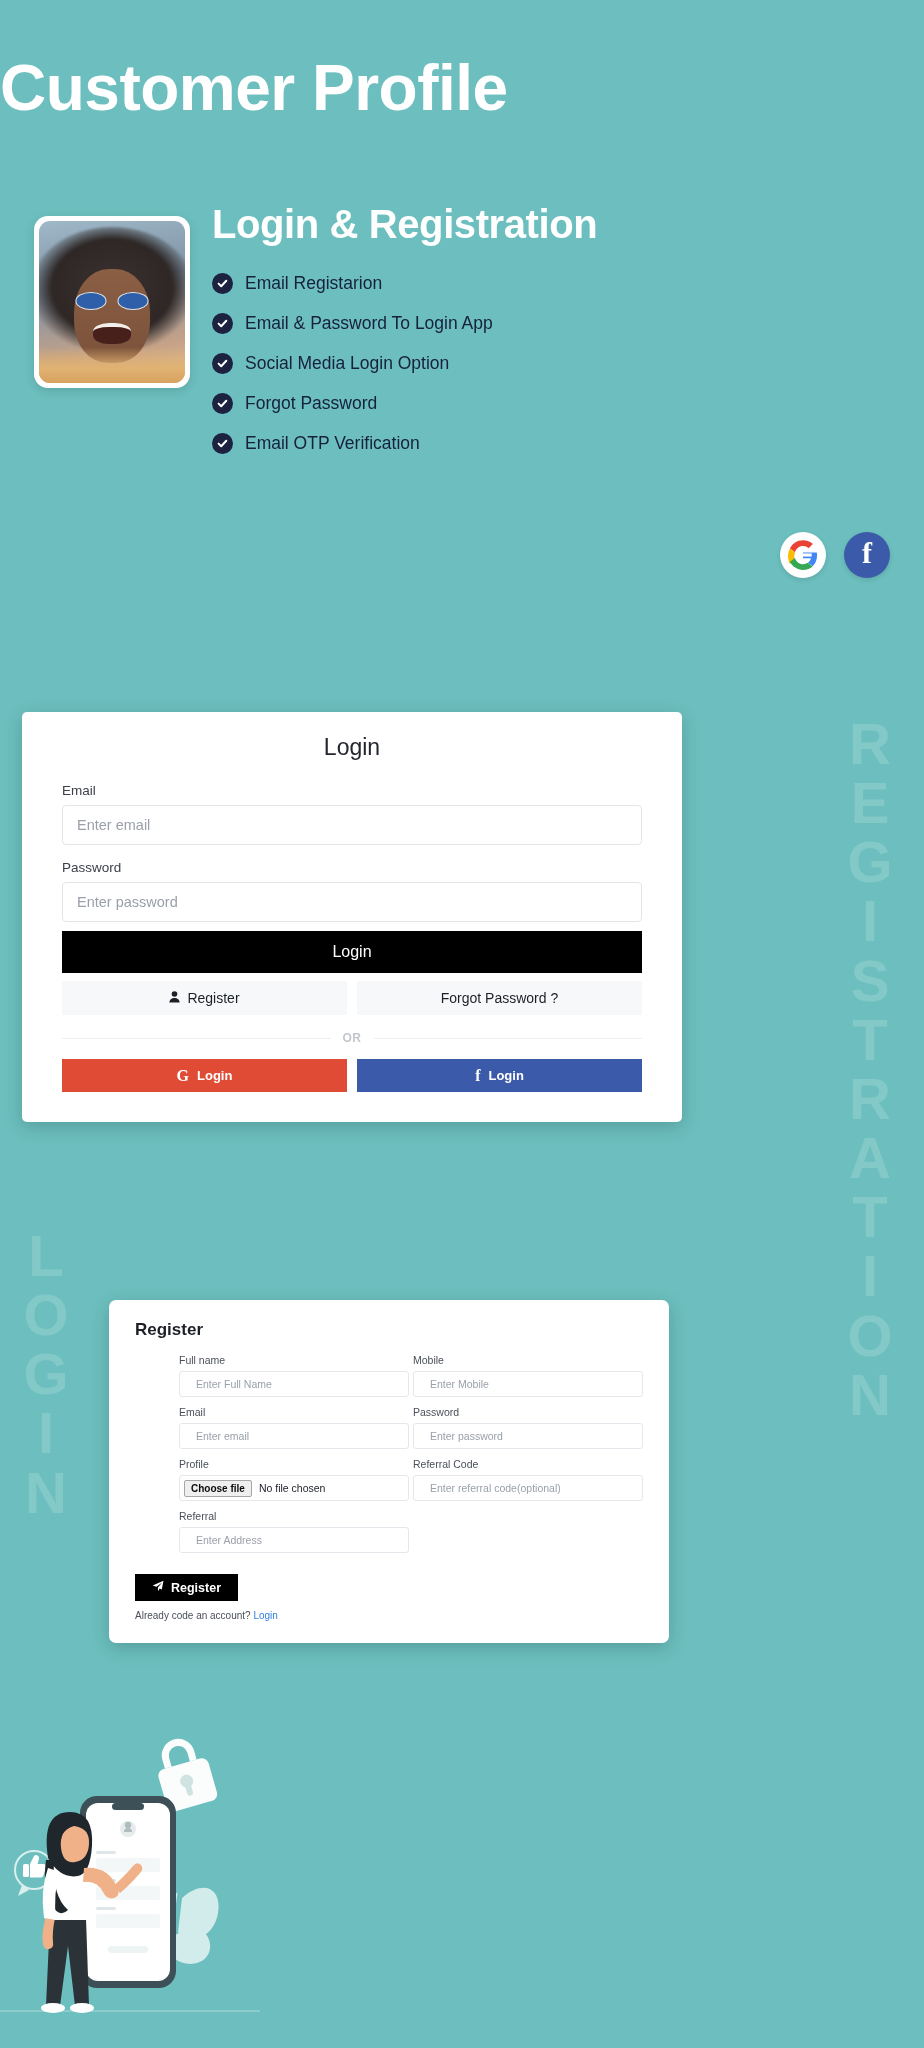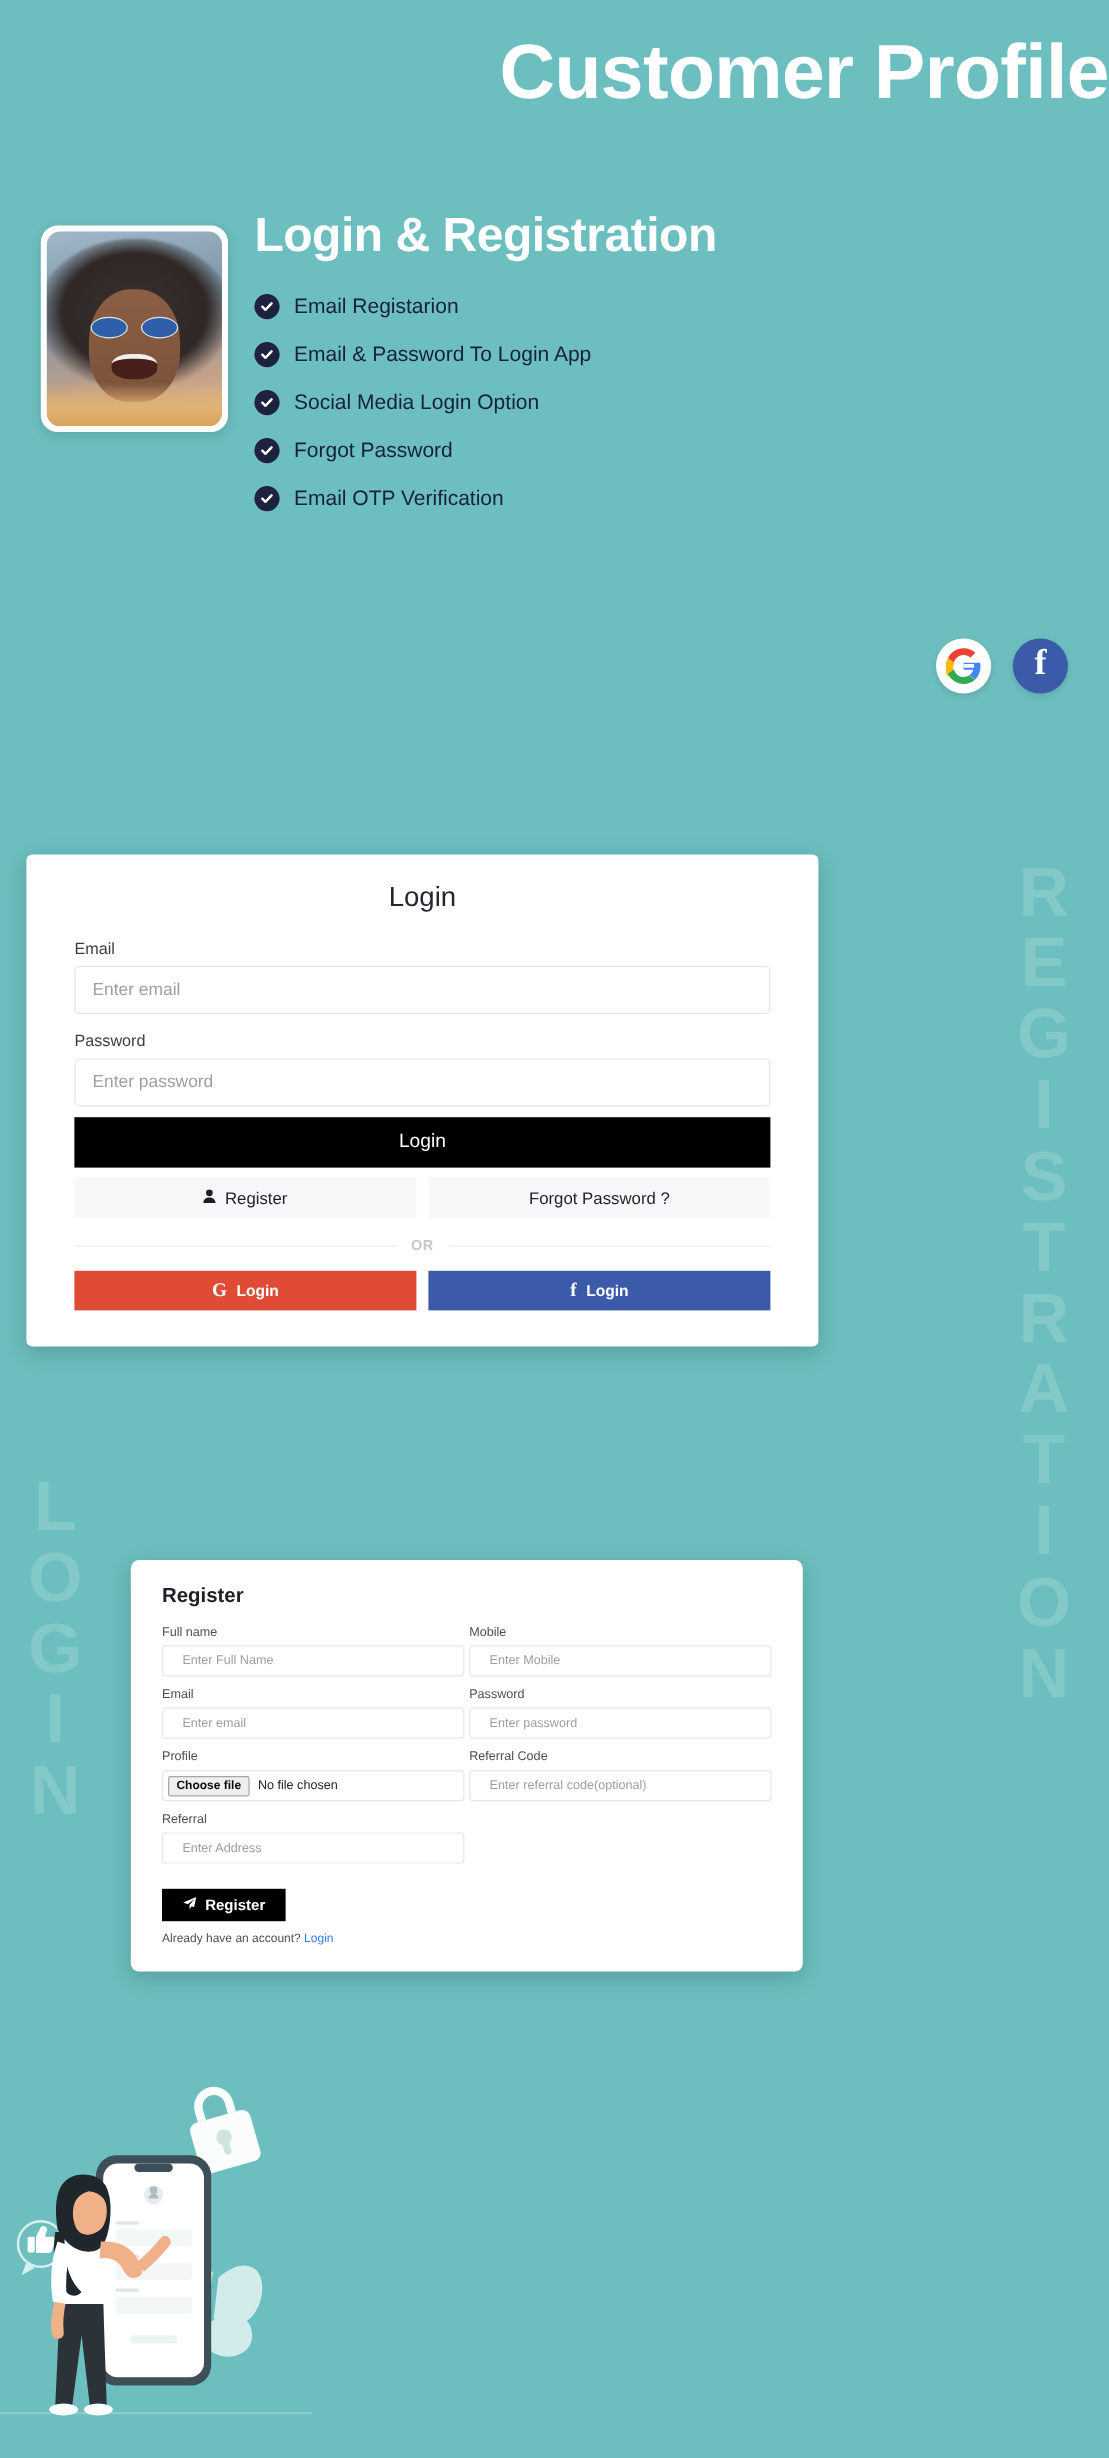--- a/index.html
+++ b/index.html
@@ -20,21 +20,21 @@
     letter-spacing: 2px;
     text-align: center;
     user-select: none;
     pointer-events: none;
   }
   .wm span { display: block; }
   #wm-register { right: 18px; top: 714px; font-size: 58px; width: 70px; }
   #wm-login { left: 12px; top: 1226px; font-size: 58px; width: 70px; }
 
   
-  .header { padding-top: 24px; text-align: right; position: relative; z-index: 2;}
+  .header { padding-top: 24px; text-align: left; position: relative; z-index: 2; margin-top: 28px;}
   .header h1 {
     font-size: 64px;
     color: #ffffff;
     font-weight: 700;
     letter-spacing: -0.5px;
     line-height: 1.15;
   }
   .header p {
     margin-top: 14px;
     font-size: 16.5px;
@@ -238,21 +238,21 @@
 
   
   #register-card {
     left: 109px; top: 1300px; width: 560px;
     border-radius: 7px;
     padding: 20px 26px 22px 26px;
   }
   .card-title-left {
     font-size: 17px; color: #1d2027; font-weight: 700; margin-bottom: 14px;
   }
-  .grid2 { display: grid; grid-template-columns: 1fr 1fr; column-gap: 4px; }
+  .grid2 { display: grid; grid-template-columns: 1fr 1fr; column-gap: 4px; margin-left: 44px; }
   .reg-label {
     font-size: 10.5px; color: #4a4f58; font-weight: 500;
     margin-bottom: 5px; display: block;
   }
   .reg-fld {
     width: 100%; height: 26px;
     border: 1px solid #e4e7eb; border-radius: 3px;
     padding: 0 16px; font-size: 10.5px; color: #2b2f38;
     font-family: "Liberation Sans", sans-serif; outline: none; background: #fff;
     display: block; margin-bottom: 9px;
@@ -473,21 +473,21 @@
   <button class="btn-register">
     <span>
       <svg width="12" height="12" viewBox="0 0 14 14">
           <path d="M13.4 1 0.8 6.3l4.4 1.6 6.6-5-4.9 5.8 0.1 4.3 2-3 2.4 1z" fill="#ffffff"></path>
         </svg>
     </span>
     <span>Register</span>
   </button>
 
   <div class="acct-line">
-    <span>Already have an account?</span>
+    <span>Already code an account?</span>
     <a href="#">Login</a>
   </div>
 </div>
 
 <div class="illus">
   <svg width="300" height="330" viewBox="0 0 300 330">
 
     <rect x="0" y="292" width="260" height="2" fill="#8ccccb"></rect>
 
     <g opacity="0.75">

